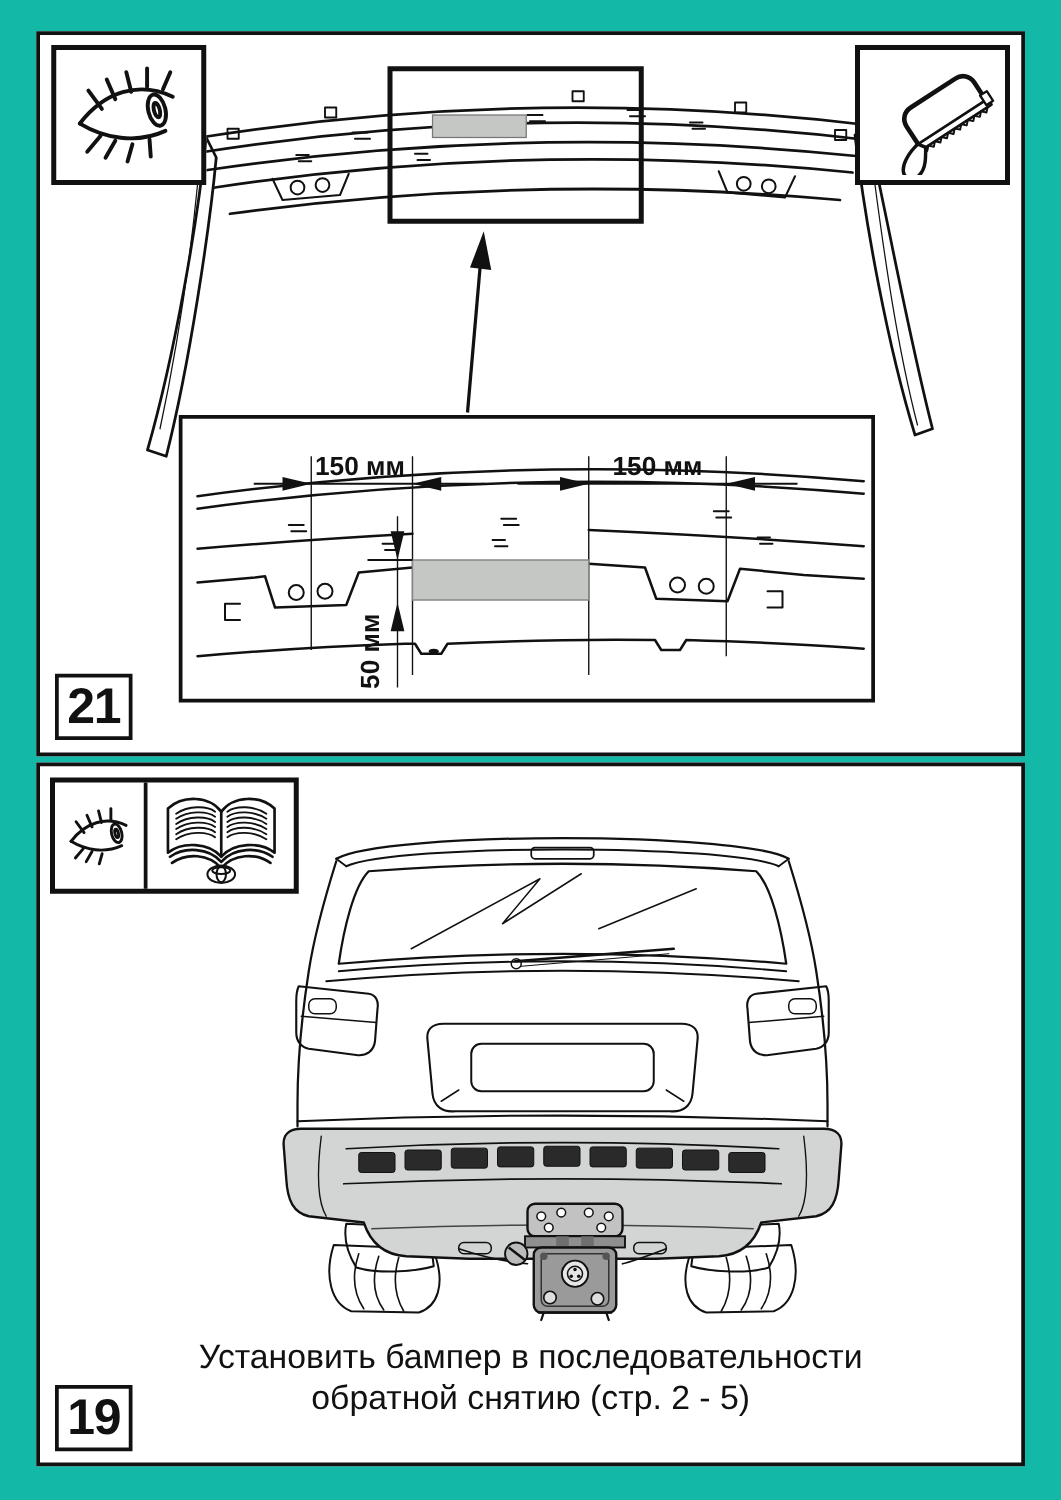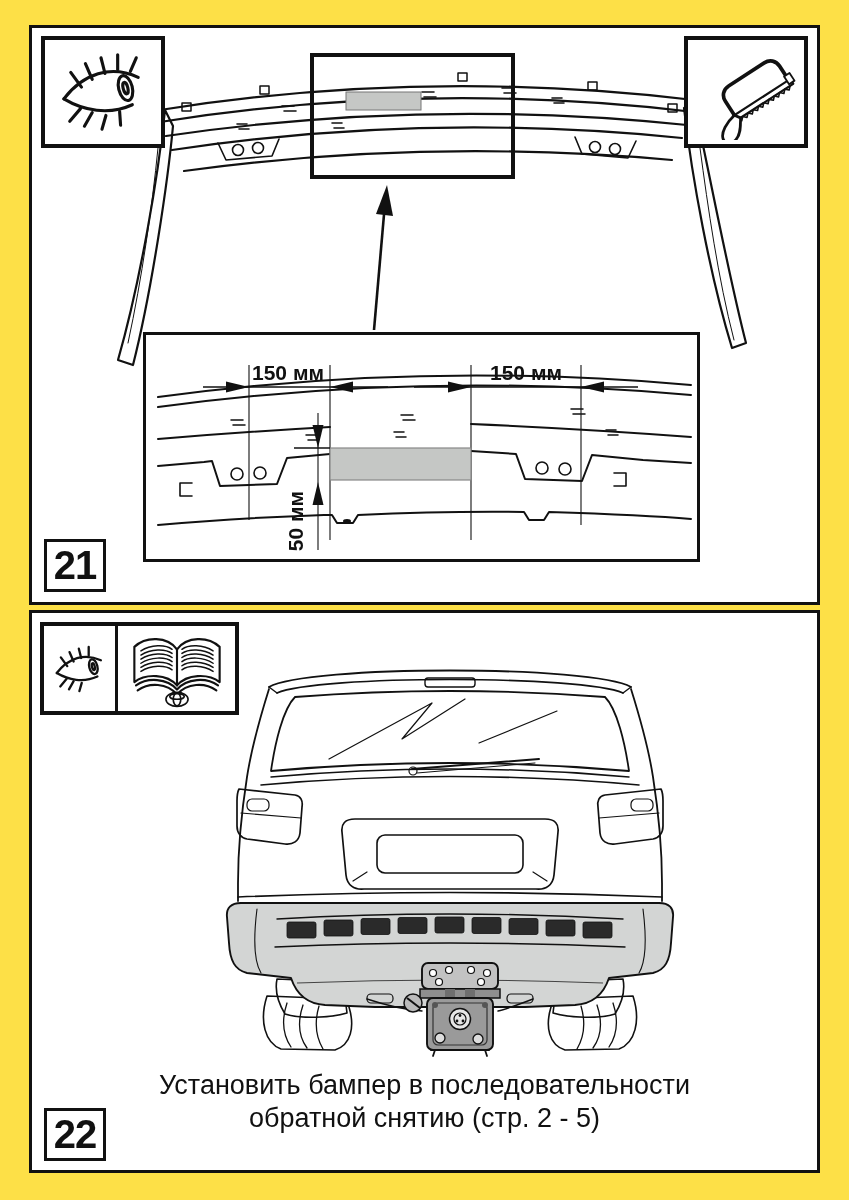--- a/index.html
+++ b/index.html
@@ -1,18 +1,18 @@
 <!DOCTYPE html>
 <html><head>
 <meta charset="utf-8">
 <style>
   * { margin:0; padding:0; box-sizing:border-box; }
   html,body { background:#fff; }
   body { font-family:"Liberation Sans", sans-serif; color:#111; }
-  .page { position:relative; width:849px; height:1200px; background:#fde047; overflow:hidden; }
+  .page { position:relative; width:849px; height:1200px; background:#14b8a6; overflow:hidden; }
   .panel { position:absolute; left:29px; width:791px; border:3px solid #111; background:#fff; }
   #panel21 { top:25px; height:580px; }
   #panel22 { top:610px; height:563px; }
   .iconbox { position:absolute; border:4px solid #111; background:#fff; display:flex; }
   .iconcell { flex:1; display:flex; align-items:center; justify-content:center; }
   .iconcell + .iconcell { border-left:3px solid #111; }
   .stepbox { position:absolute; border:3.5px solid #111; background:#fff;
              display:flex; align-items:center; justify-content:center;
              font-size:40px; font-weight:bold; letter-spacing:-1px; }
   .detailbox { position:absolute; left:111px; top:304px; width:557px; height:230px;
@@ -333,16 +333,16 @@
         <path class="lineart" stroke-width="1.8" d="M214,399 L272,399 M218,399 L216,405 M268,399 L270,405"></path>
       </g>
     </svg>
 
     <div class="caption">
       <div>Установить бампер в последовательности</div>
       <div>обратной снятию (стр. 2 - 5)</div>
     </div>
 
     <div class="stepbox" style="left:12px;top:495px;width:62px;height:53px">
-      <span>22</span>
+      <span>19</span>
     </div>
   </div>
 </div>
 
 </body></html>

